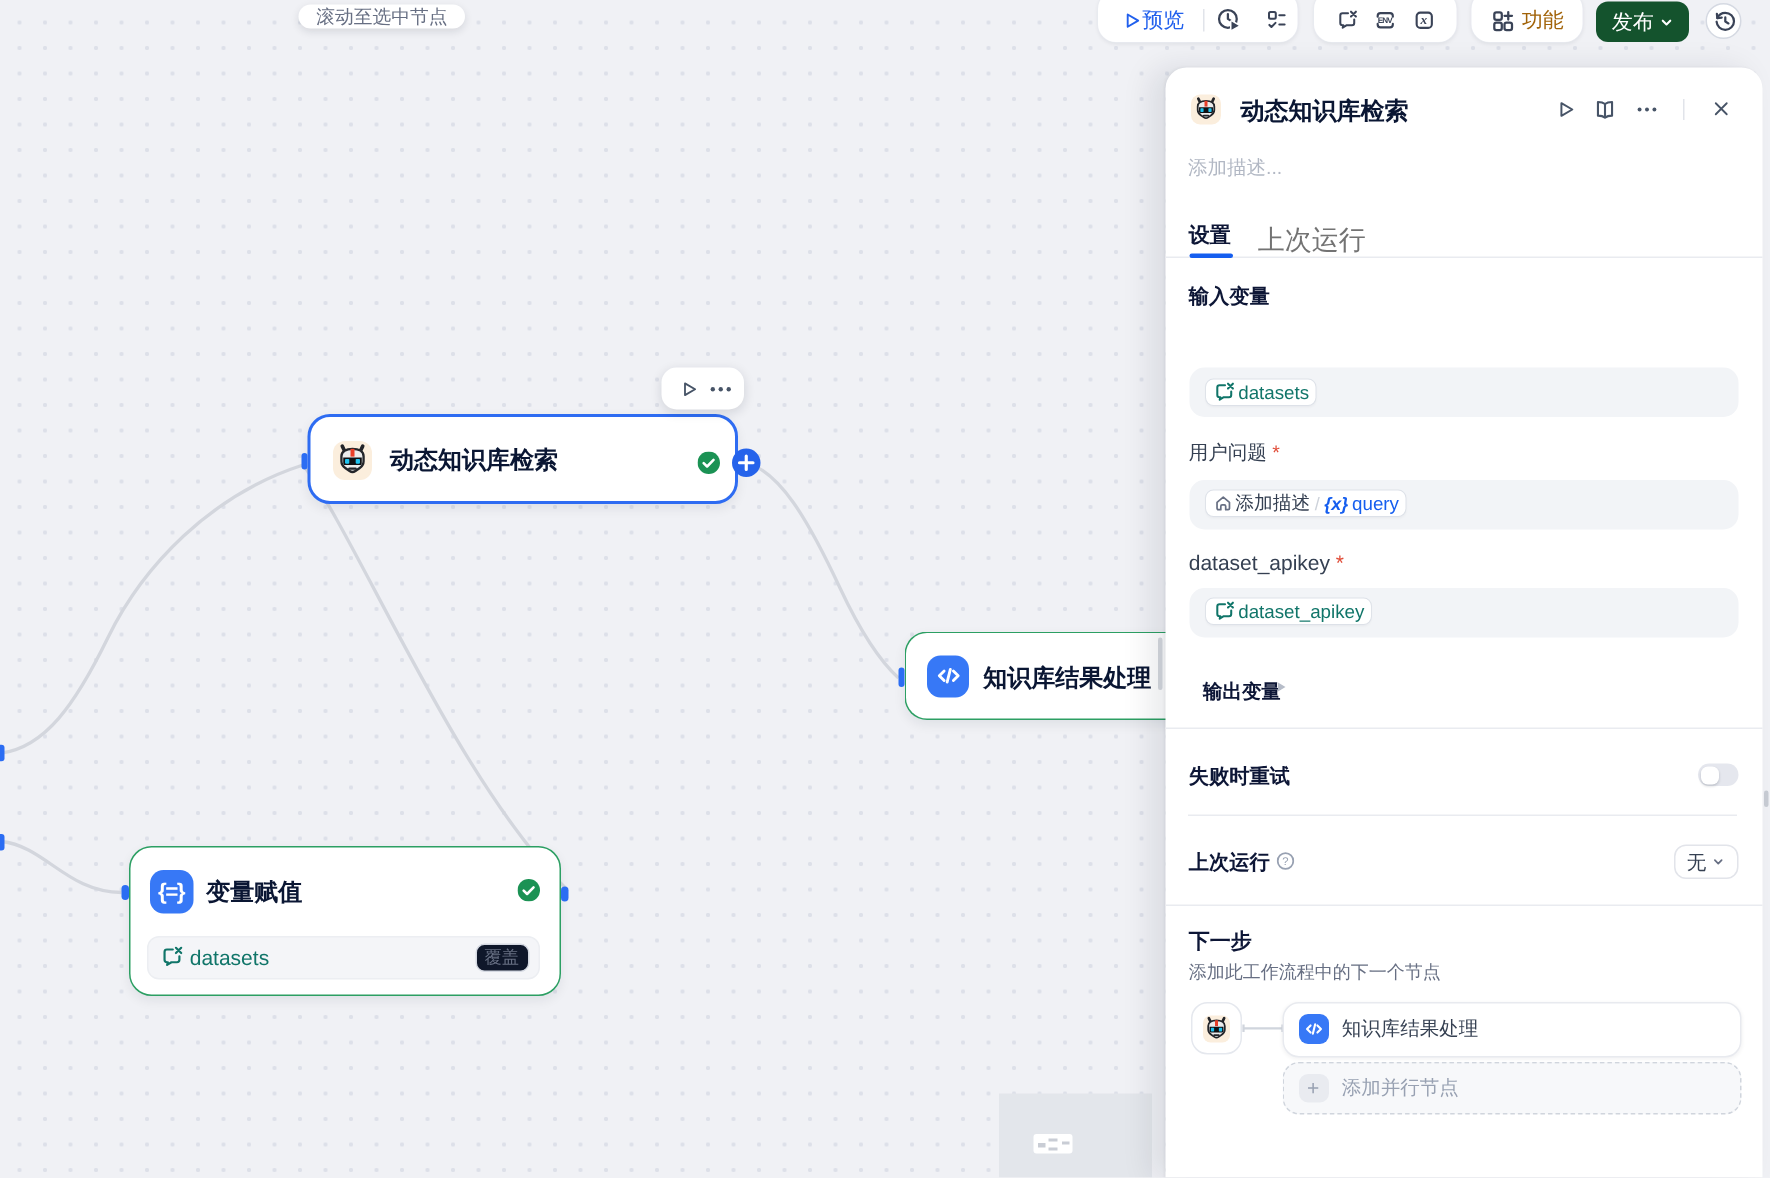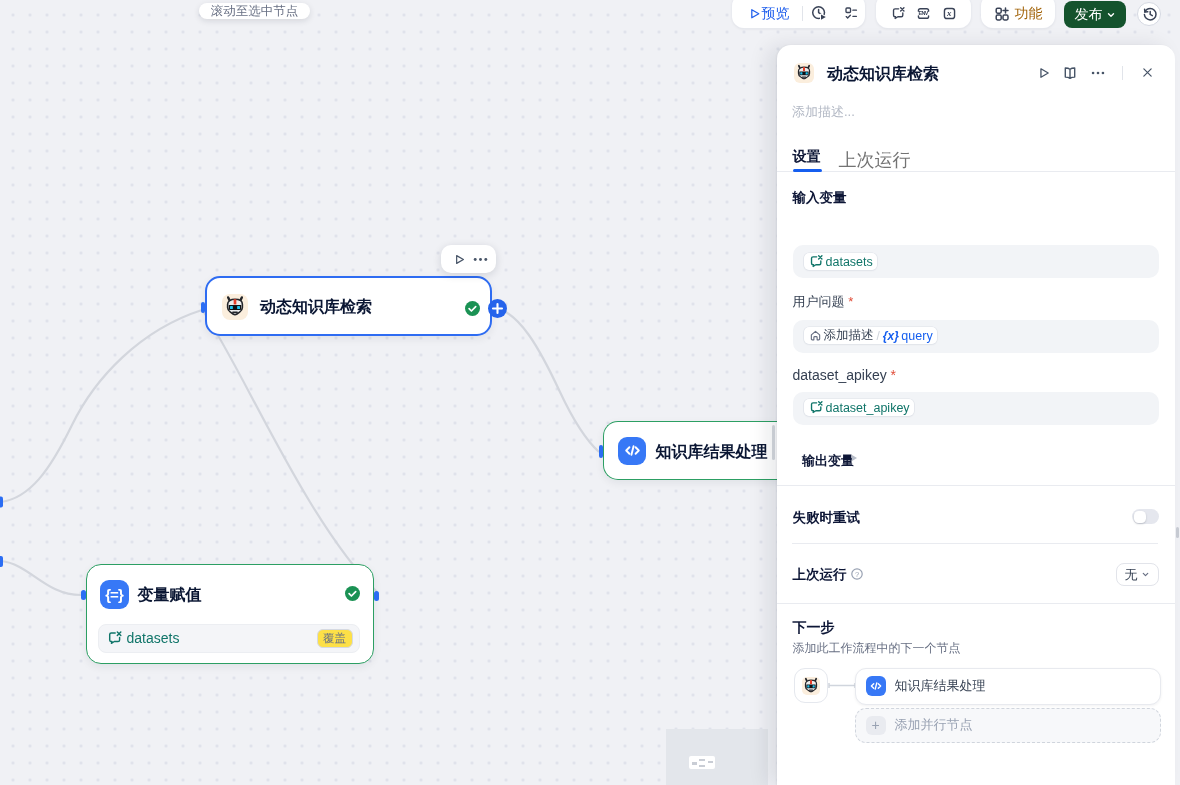--- a/index.html
+++ b/index.html
@@ -160,21 +160,21 @@
   <svg class="abs" style="left:257.5px; top:21px;" width="15" height="15" viewBox="0 0 15 15">
     <circle cx="7.5" cy="7.5" r="7.5" fill="#1b9254"></circle>
     <path d="M4.1,7.7 L6.4,10 L10.7,5.6" fill="none" stroke="#fff" stroke-width="1.7" stroke-linecap="round" stroke-linejoin="round"></path>
   </svg>
   <div class="abs" style="left:10.5px; top:58.5px; width:262px; height:29px; background:#f4f5f8;
     border:1px solid #eceef2; border-radius:8px; display:flex; align-items:center; padding:0 6px 0 8px;">
     <svg width="16" height="16" viewBox="0 0 16 16" stroke="#107569" style="margin-right:4px;">
         <use href="#bubx"></use>
       </svg>
     <span style="color:#107569; font-size:14px;">datasets</span>
-    <span style="margin-left:auto; background:#fde047; border:1px solid #d5d9e2; border-radius:6px;
+    <span style="margin-left:auto; background:#0f172a; border:1px solid #d5d9e2; border-radius:6px;
       font-size:11.5px; color:#676f83; padding:1px 5.5px;">覆盖</span>
   </div>
 </div>
 <div class="handle" style="left:81px; top:589.5px; width:5px; height:10px;"></div>
 <div class="handle" style="left:374px; top:590.5px; width:5px; height:10px;"></div>
 
 <div class="node" style="left:603px; top:421px; width:190px; height:59px;
   border:1.5px solid #2c9f63; border-radius:15px 0 0 15px; border-right:none;">
   <div class="abs icon-sq" style="left:14px; top:14.5px; width:28px; height:28px;
      background:#3778f6; border-radius:9px;">

